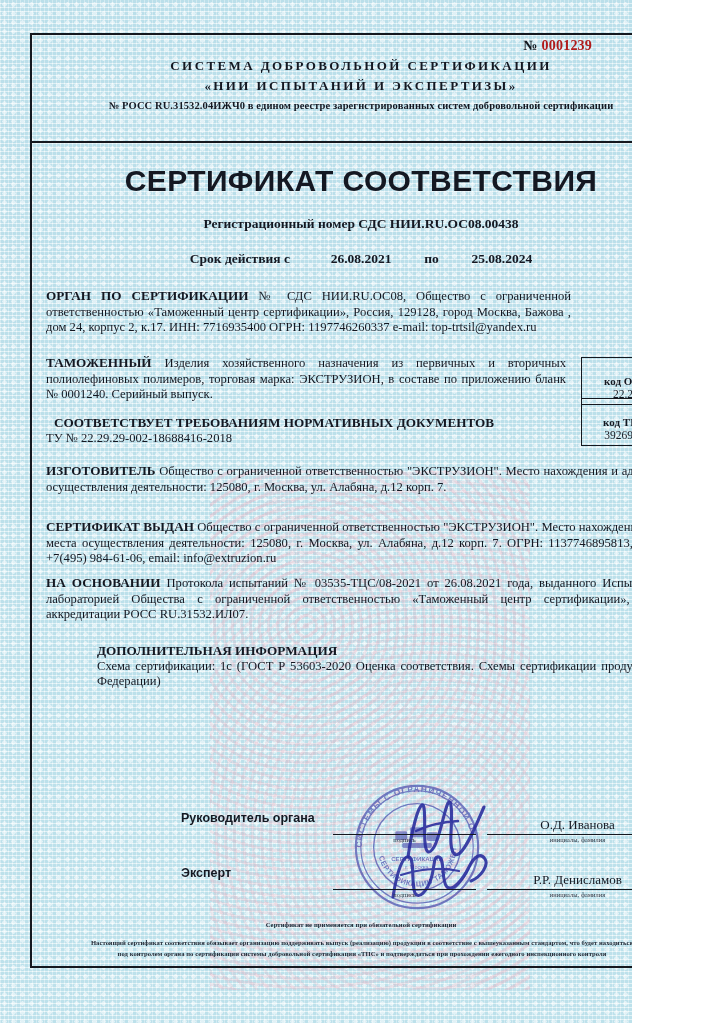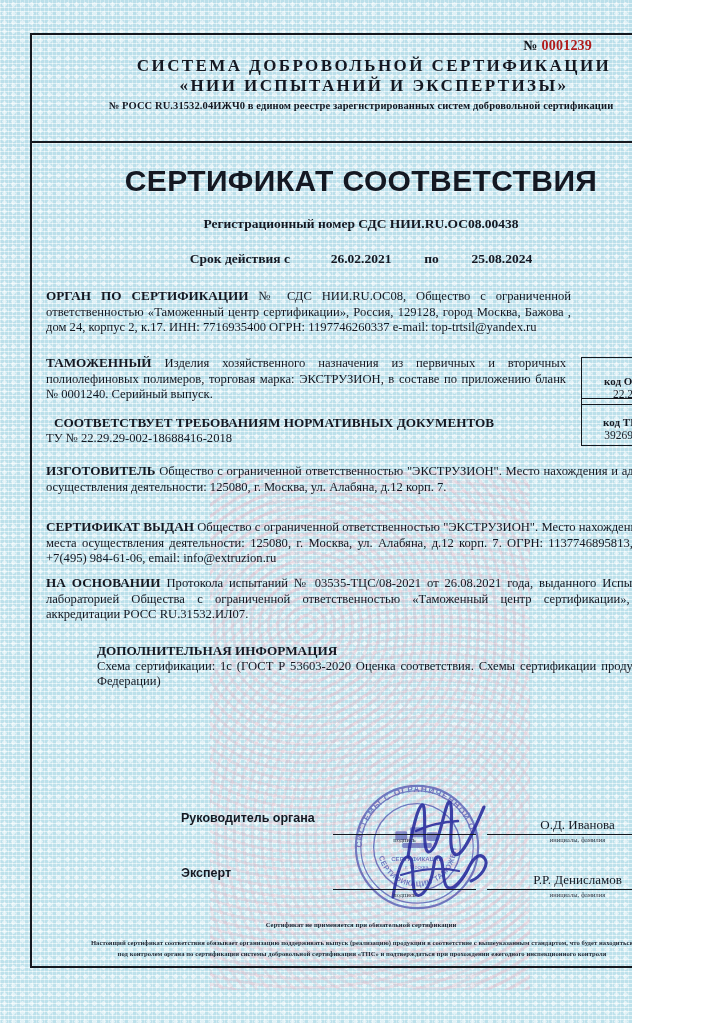--- a/index.html
+++ b/index.html
@@ -57,25 +57,24 @@
     letter-spacing: .2px;
   }
   .serial .num { color: #b01b1b; }
   .serial .sign { color: #14181f; }
 
   .sys-title {
     position: absolute;
     left: 40px; top: 56px;
     width: 642px;
     text-align: center;
-    font-size: 17px;
+    font-size: 13px;
     font-weight: bold;
     letter-spacing: 2.4px;
     line-height: 20px;
-    margin-left: 13px;
   }
   .sys-title .l2 { display: block; }
   .reg-line {
     position: absolute;
     left: 40px; top: 100px;
     width: 642px;
     text-align: center;
     font-size: 10.5px;
     font-weight: bold;
     letter-spacing: .1px;
@@ -246,21 +245,21 @@
   <div class="reg-line">№ РОСС RU.31532.04ИЖЧ0 в едином реестре зарегнстрированных систем добровольной сертификации</div>
 
   <div class="doc-title">СЕРТИФИКАТ СООТВЕТСТВИЯ</div>
   <div class="reg-number">
     <span>Регистрационный номер</span>
     <span>СДС НИИ.RU.ОС08.00438</span>
   </div>
   <div class="validity">
     <span>Срок действия с</span>
     <span class="gap-a"></span>
-    <span>26.02.2021</span>
+    <span>26.08.2021</span>
     <span class="gap-b"></span>
     <span>по</span>
     <span class="gap-c"></span>
     <span>25.08.2024</span>
   </div>
 
   <div class="sec" id="sec-organ">
     <span class="sec-lbl head">ОРГАН ПО СЕРТИФИКАЦИИ</span>
     <span>№ СДС НИИ.RU.ОС08, Общество с ограниченной ответственностью «Таможенный центр сертификации», Россия, 129128, город Москва, Бажова , дом 24, корпус 2, к.17. ИНН: 7716935400 ОГРН: 1197746260337 e-mail: top-trtsil@yandex.ru</span>
   </div>

